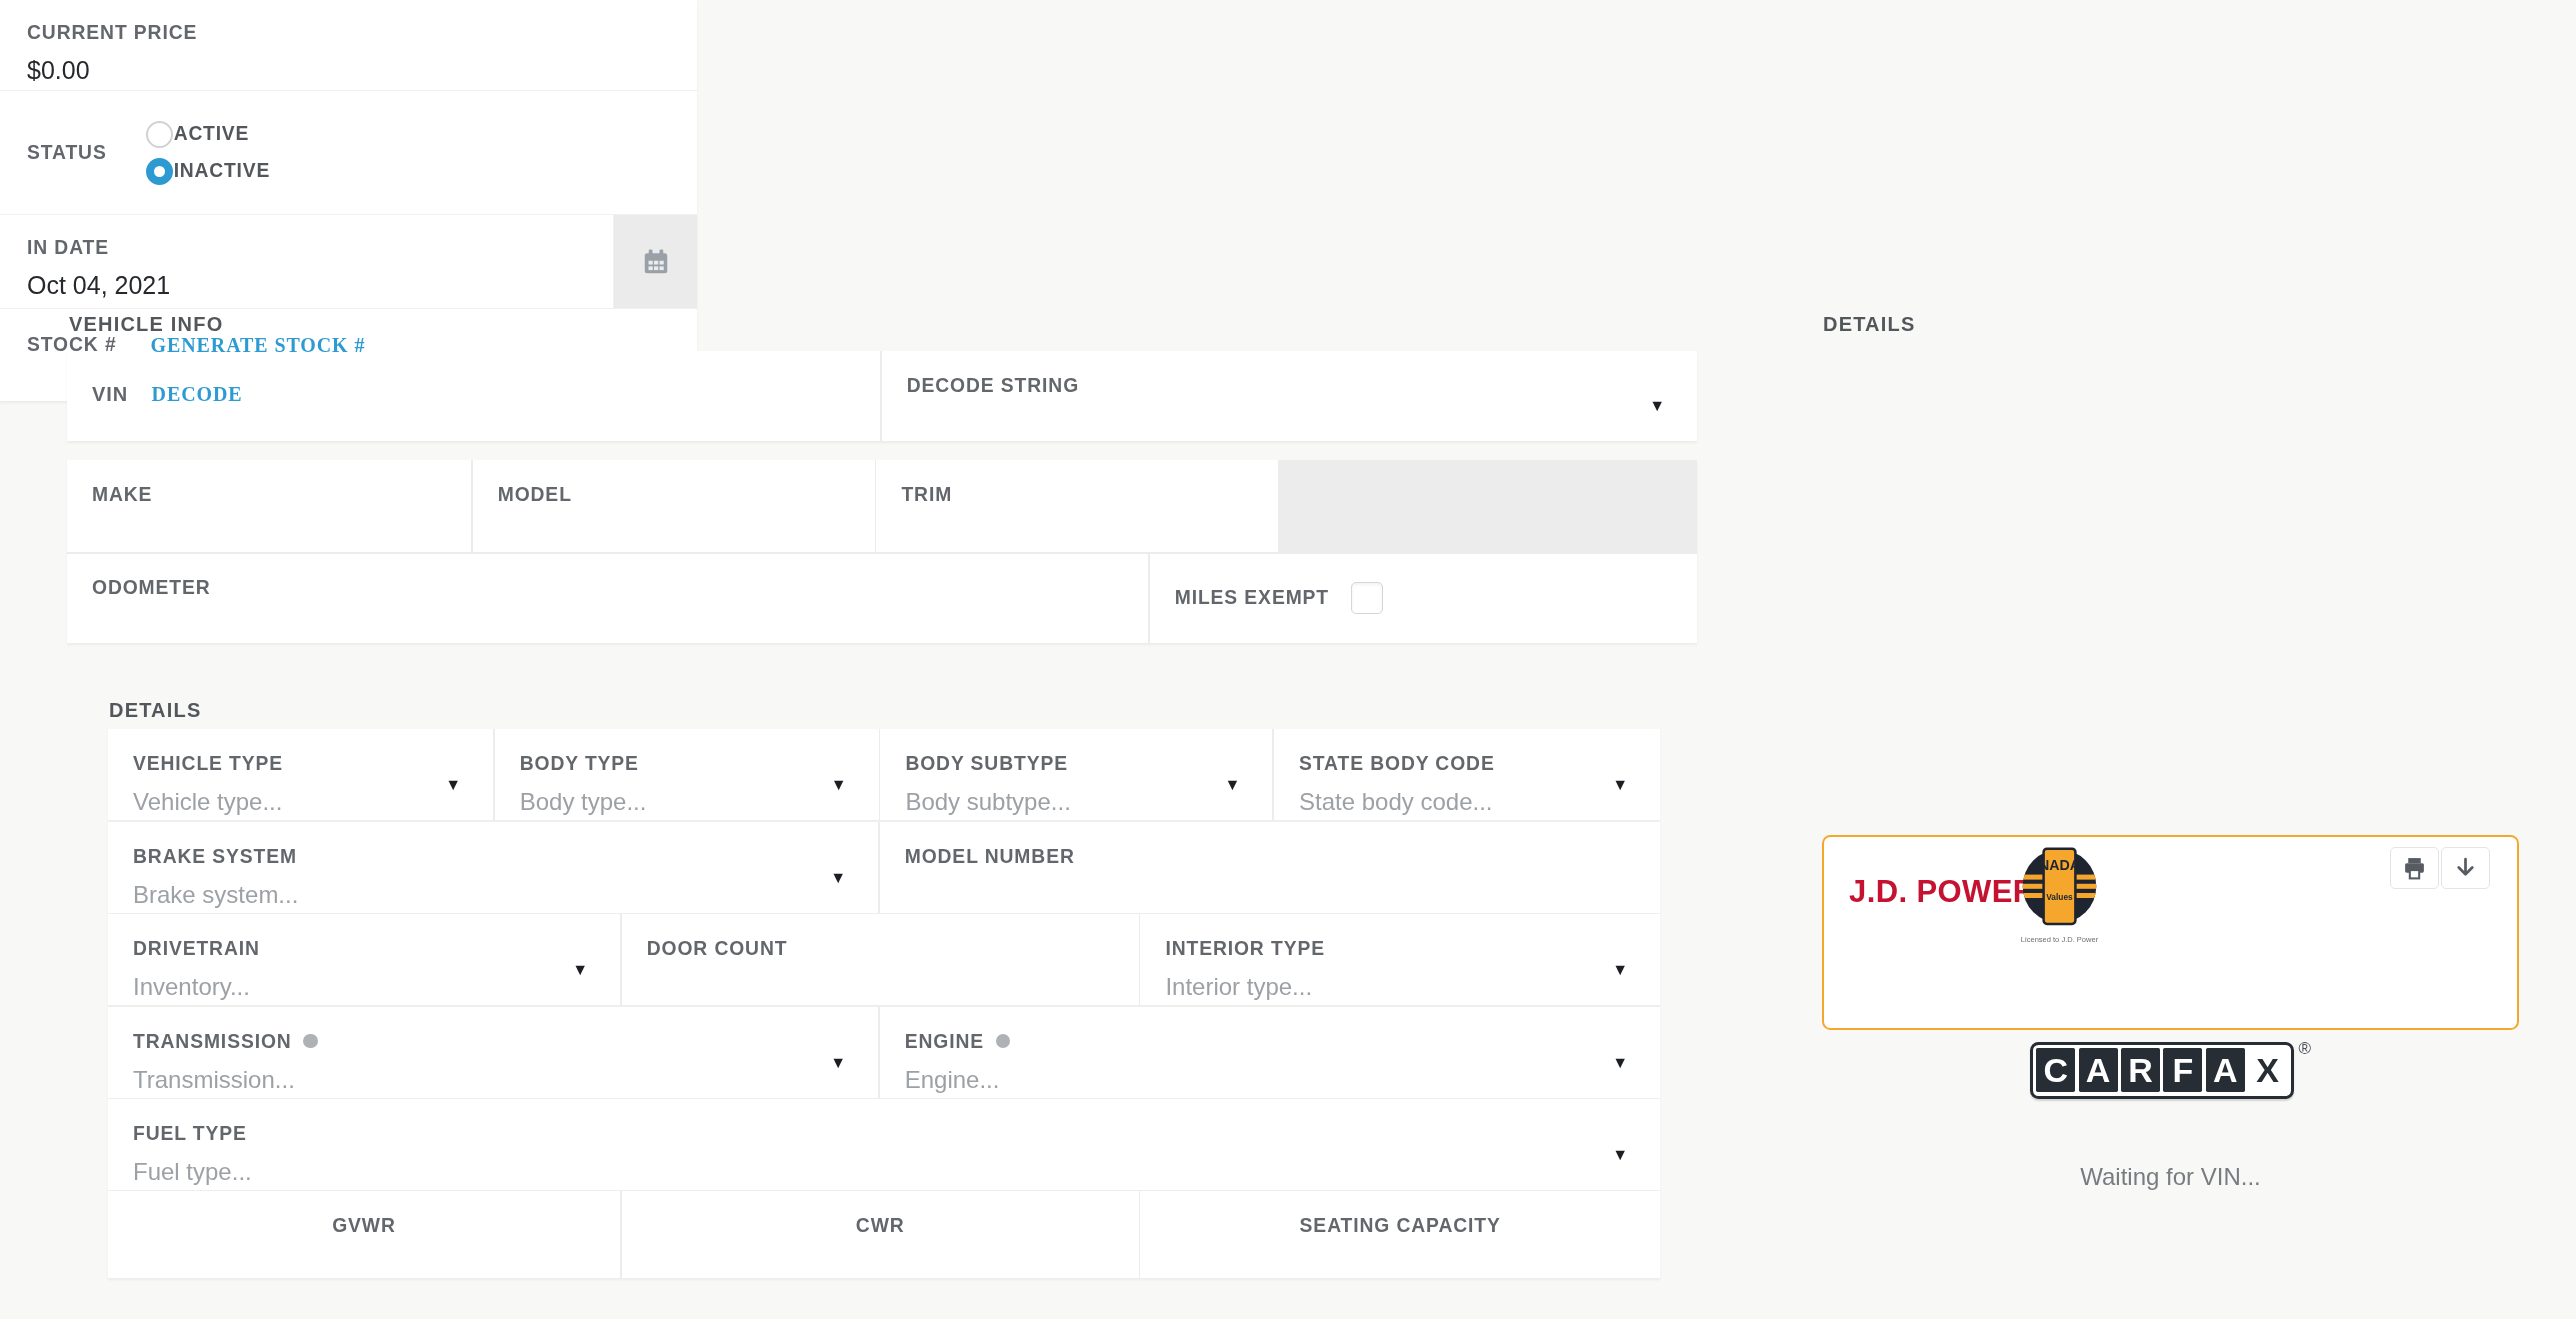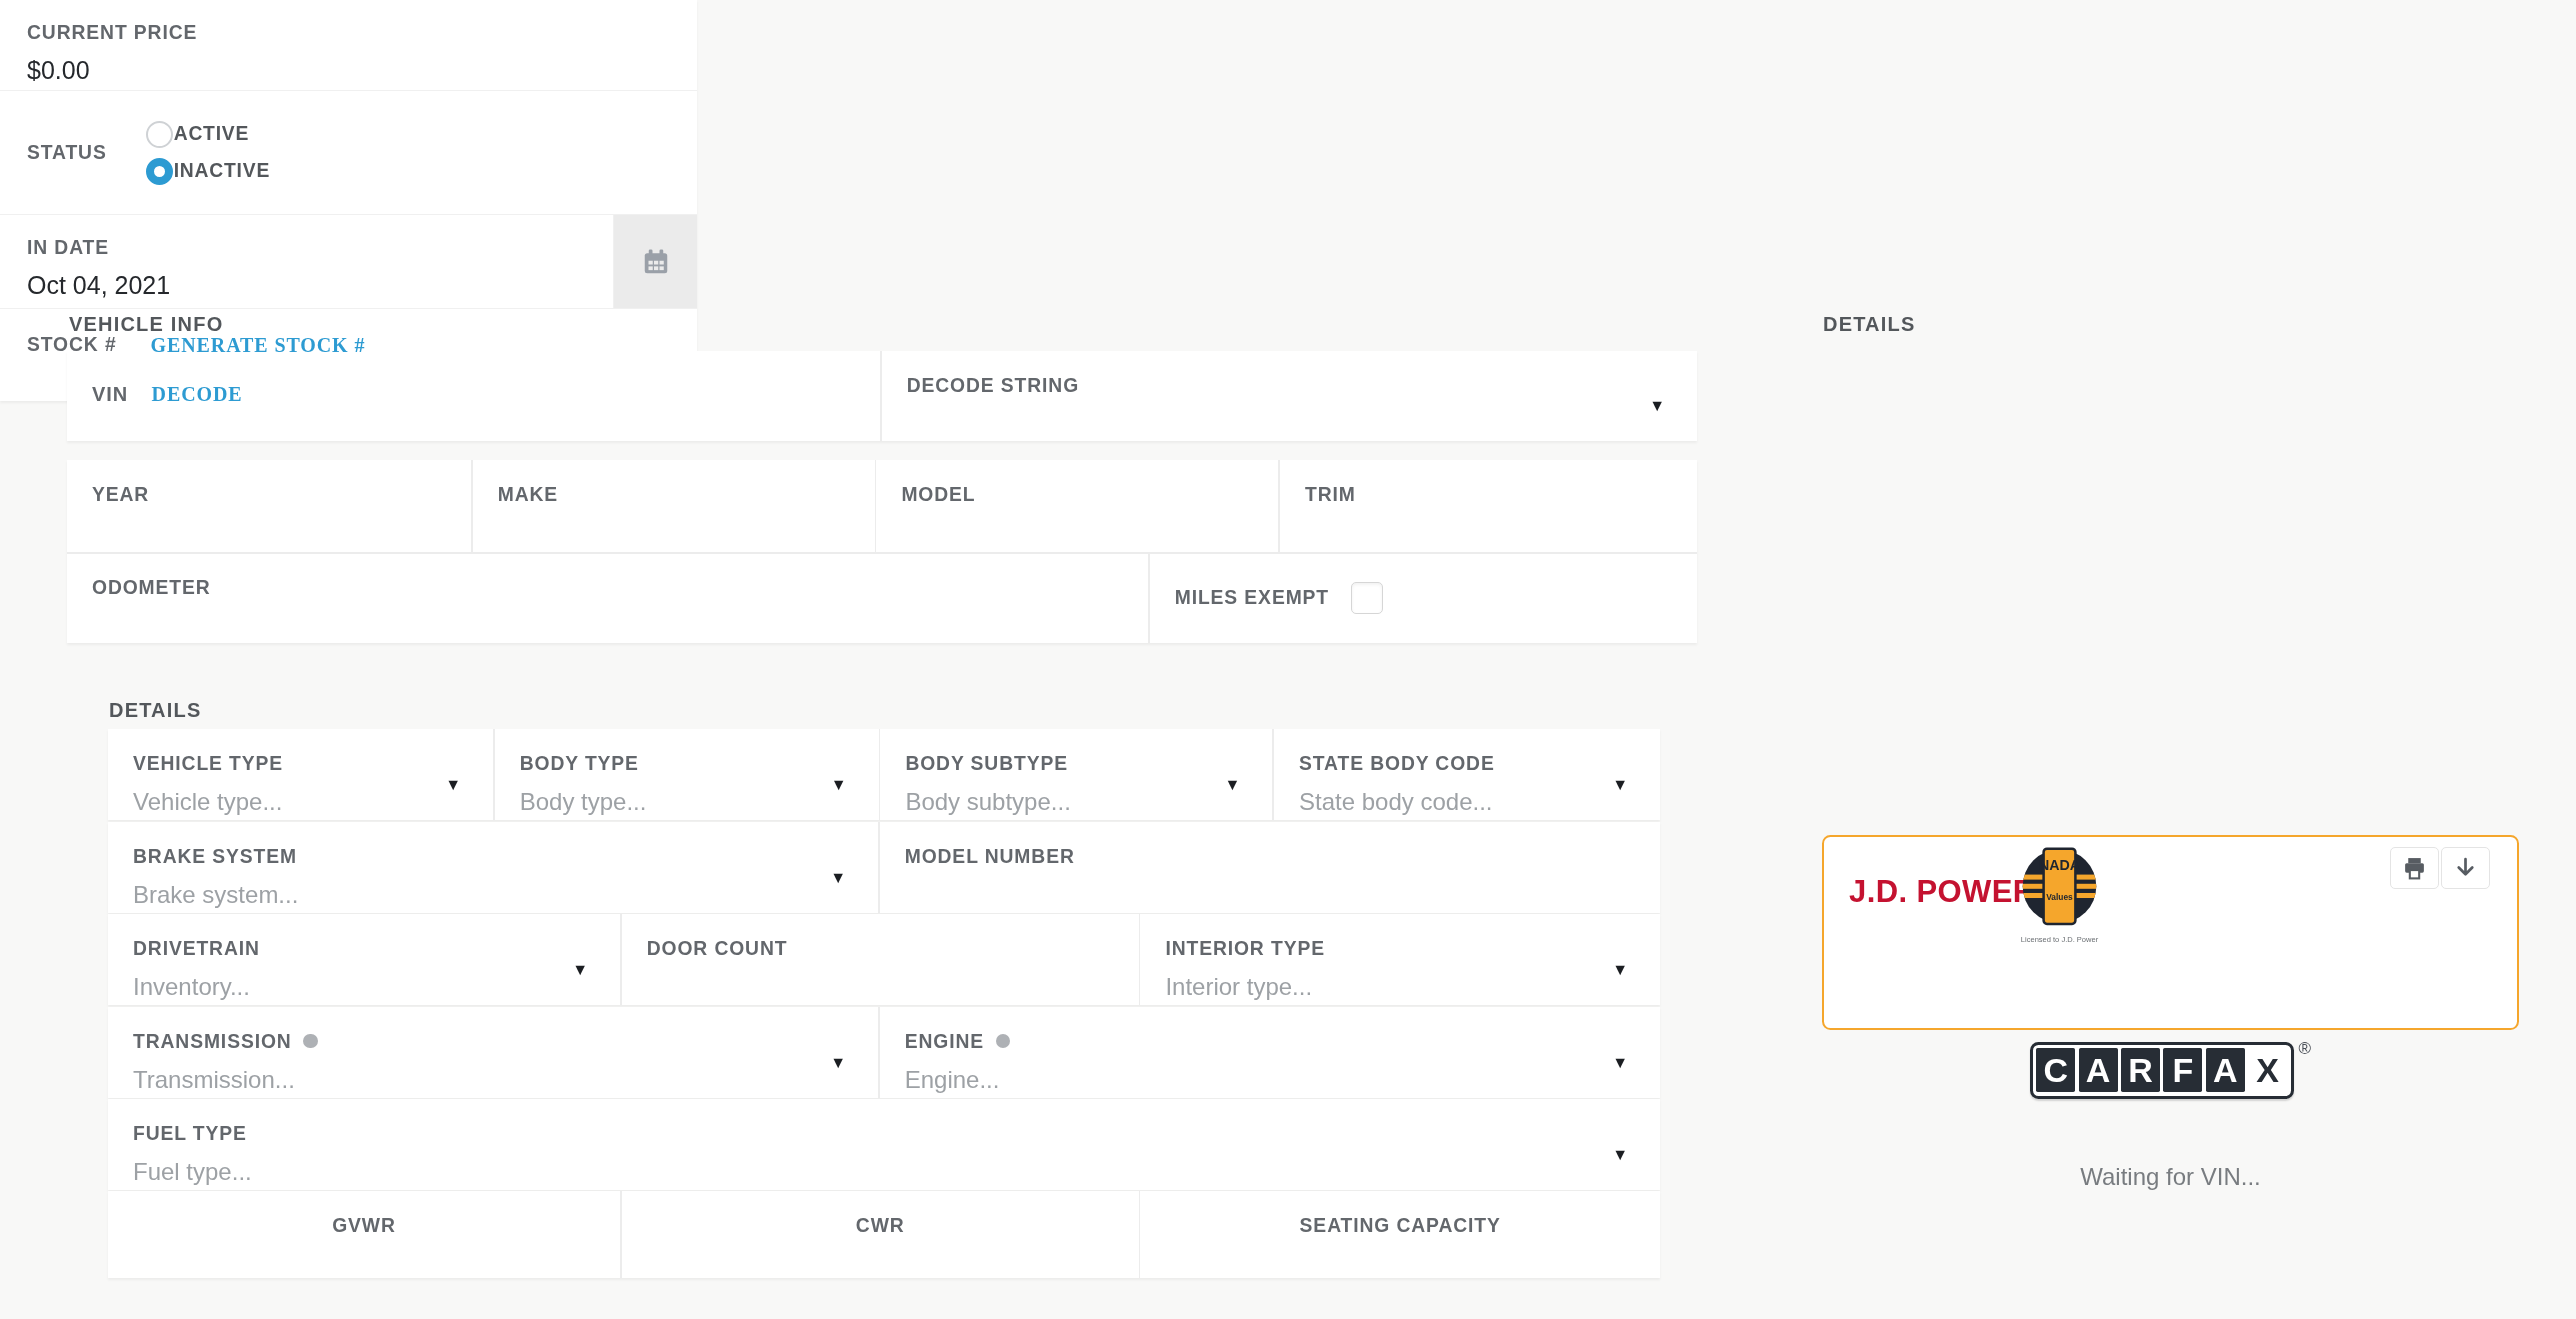--- a/index.html
+++ b/index.html
@@ -103,23 +103,20 @@
       <div class="tile">
         <span class="lbl">DECODE STRING</span>
         <span class="caret">▼</span>
       </div>
     </div>
   </div>
 
   <div class="card ymmt-card">
     <div class="grid ymmt-grid">
       <div class="grid ymmt-row1" style="gap:1.7px;">
-        <div class="tile">
-          <span class="lbl">YEAR</span>
-        </div>
         <div class="tile">
           <span class="lbl">MAKE</span>
         </div>
         <div class="tile">
           <span class="lbl">MODEL</span>
         </div>
         <div class="tile">
           <span class="lbl">TRIM</span>
         </div>
       </div>

